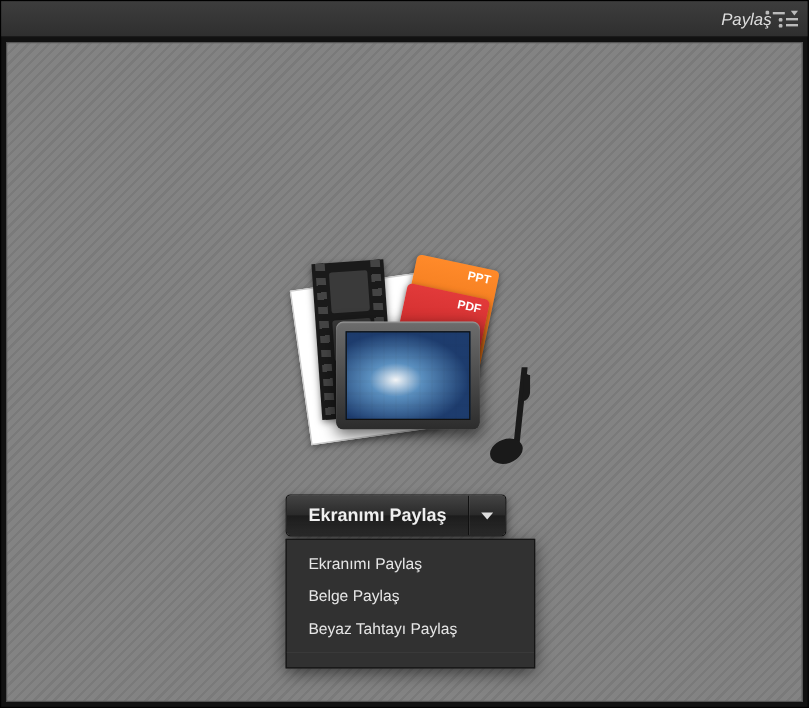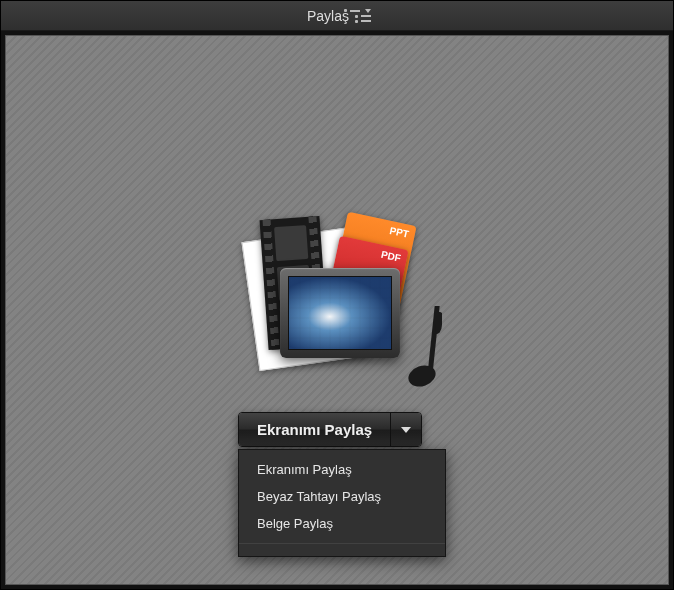--- a/index.html
+++ b/index.html
@@ -11,22 +11,23 @@
   .outer {
     width: 674px; height: 590px;
     border: 1px solid #000;
     background: #111;
     display: flex; flex-direction: column;
   }
   .titlebar {
     height: 30px;
     background: linear-gradient(#3d3d3d, #2f2f2f);
     border-bottom: 1px solid #1a1a1a;
-    display: flex; align-items: center; justify-content: center;
+    display: flex; align-items: center; justify-content: flex-end;
     padding: 0 8px 0 12px;
+    font-style: italic;
   }
   .titlebar .title {
     color: #ddd; font-size: 14px;
   }
   .titlebar .menu-icon {
     width: 22px; height: 16px;
     display: flex; flex-direction: column; justify-content: center; gap: 2px;
     align-items: flex-end;
     cursor: pointer;
   }
@@ -257,22 +258,22 @@
       <div class="drop">
         <div class="tri"></div>
       </div>
     </div>
 
     <div class="menu">
       <div class="item">
         <span>Ekranımı Paylaş</span>
       </div>
       <div class="item">
+        <span>Belge Paylaş</span>
+      </div>
+      <div class="item">
         <span>Beyaz Tahtayı Paylaş</span>
-      </div>
-      <div class="item">
-        <span>Belge Paylaş</span>
       </div>
       <div class="sep"></div>
     </div>
 
   </div>
 </div>
 
 </body></html>

